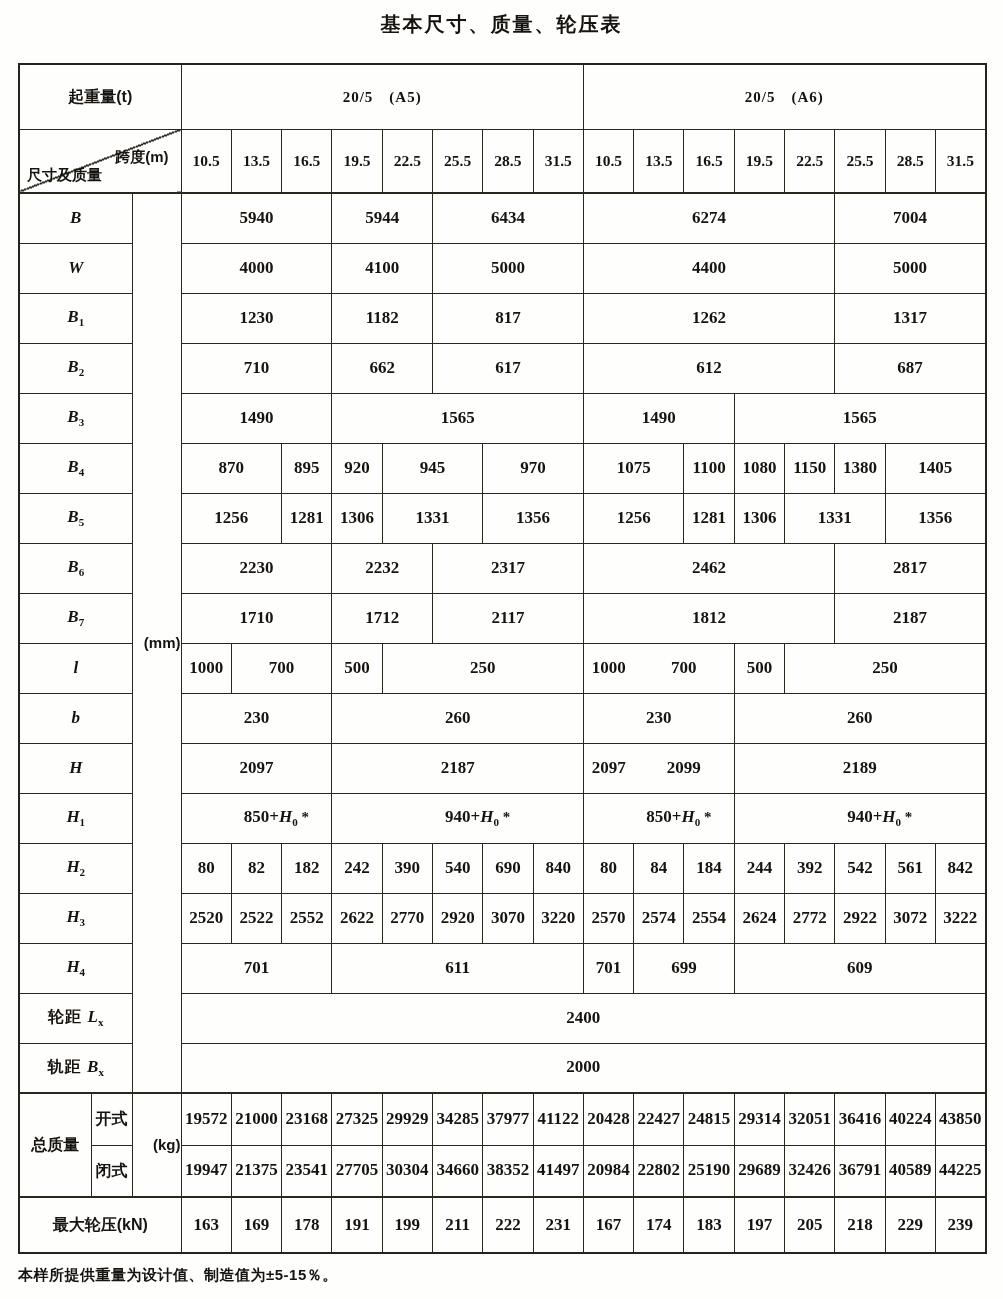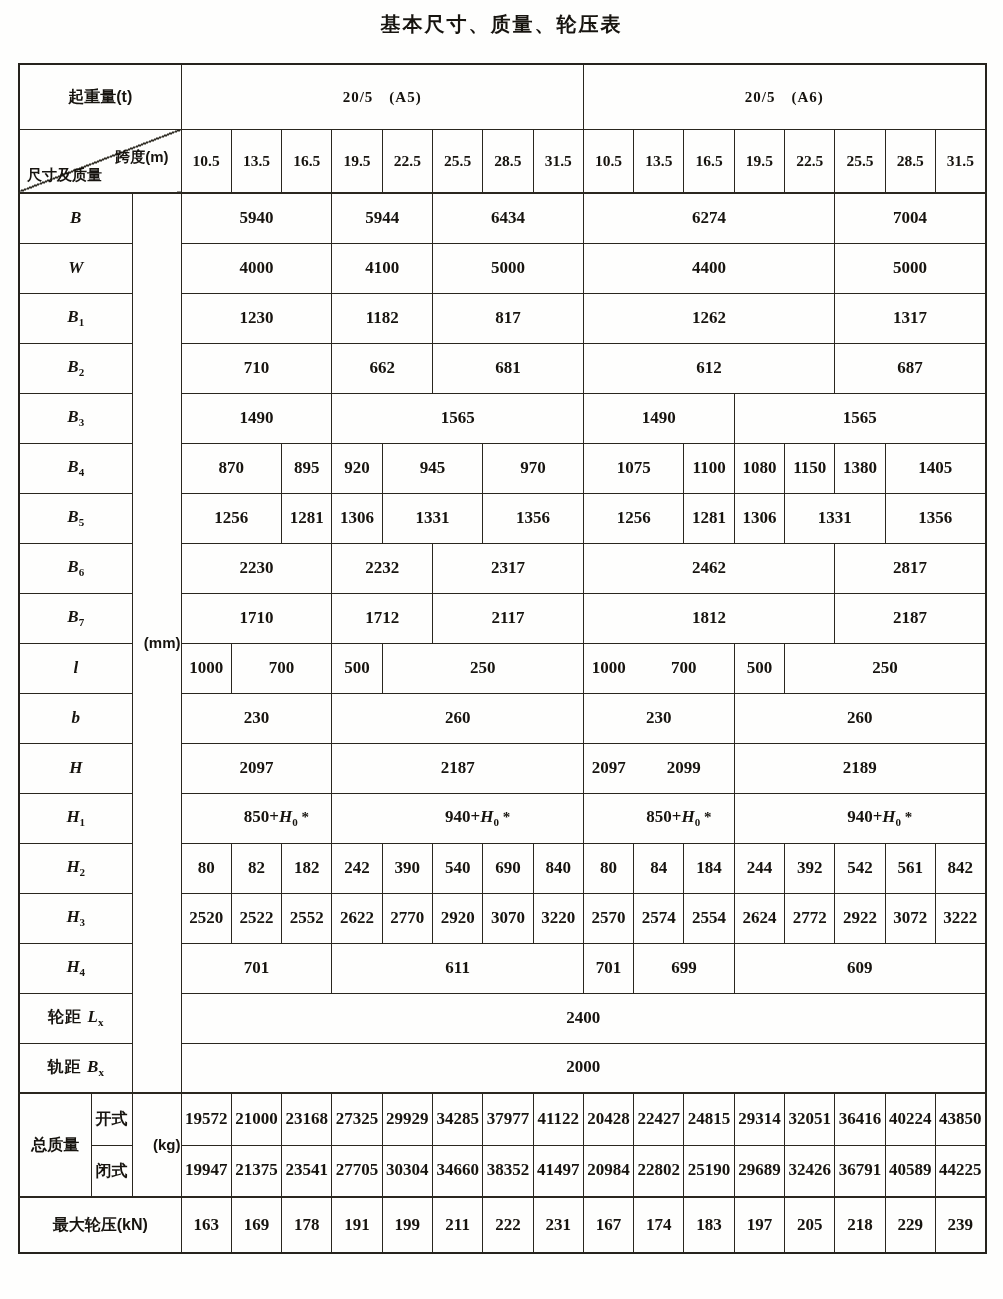--- a/index.html
+++ b/index.html
@@ -155,21 +155,21 @@
           <td colspan="3">1230</td>
           <td colspan="2">1182</td>
           <td colspan="3">817</td>
           <td colspan="5">1262</td>
           <td colspan="3">1317</td>
         </tr>
         <tr>
           <td colspan="2" class="lbl"><span class="it">B</span><span class="sub">2</span></td>
           <td colspan="3">710</td>
           <td colspan="2">662</td>
-          <td colspan="3">681</td>
+          <td colspan="3">617</td>
           <td colspan="5">612</td>
           <td colspan="3">687</td>
         </tr>
         <tr>
           <td colspan="2" class="lbl"><span class="it">B</span><span class="sub">3</span></td>
           <td colspan="3">1490</td>
           <td colspan="5">1565</td>
           <td colspan="3">1490</td>
           <td colspan="5">1565</td>
         </tr>
@@ -366,13 +366,14 @@
           <td>183</td>
           <td>197</td>
           <td>205</td>
           <td>218</td>
           <td>229</td>
           <td>239</td>
         </tr>
       </tbody>
   </table>
 
+  <div class="footnote">本样所提供重量为设计值、制造值为±5-15％。</div>
 </div>
 
 </body></html>

